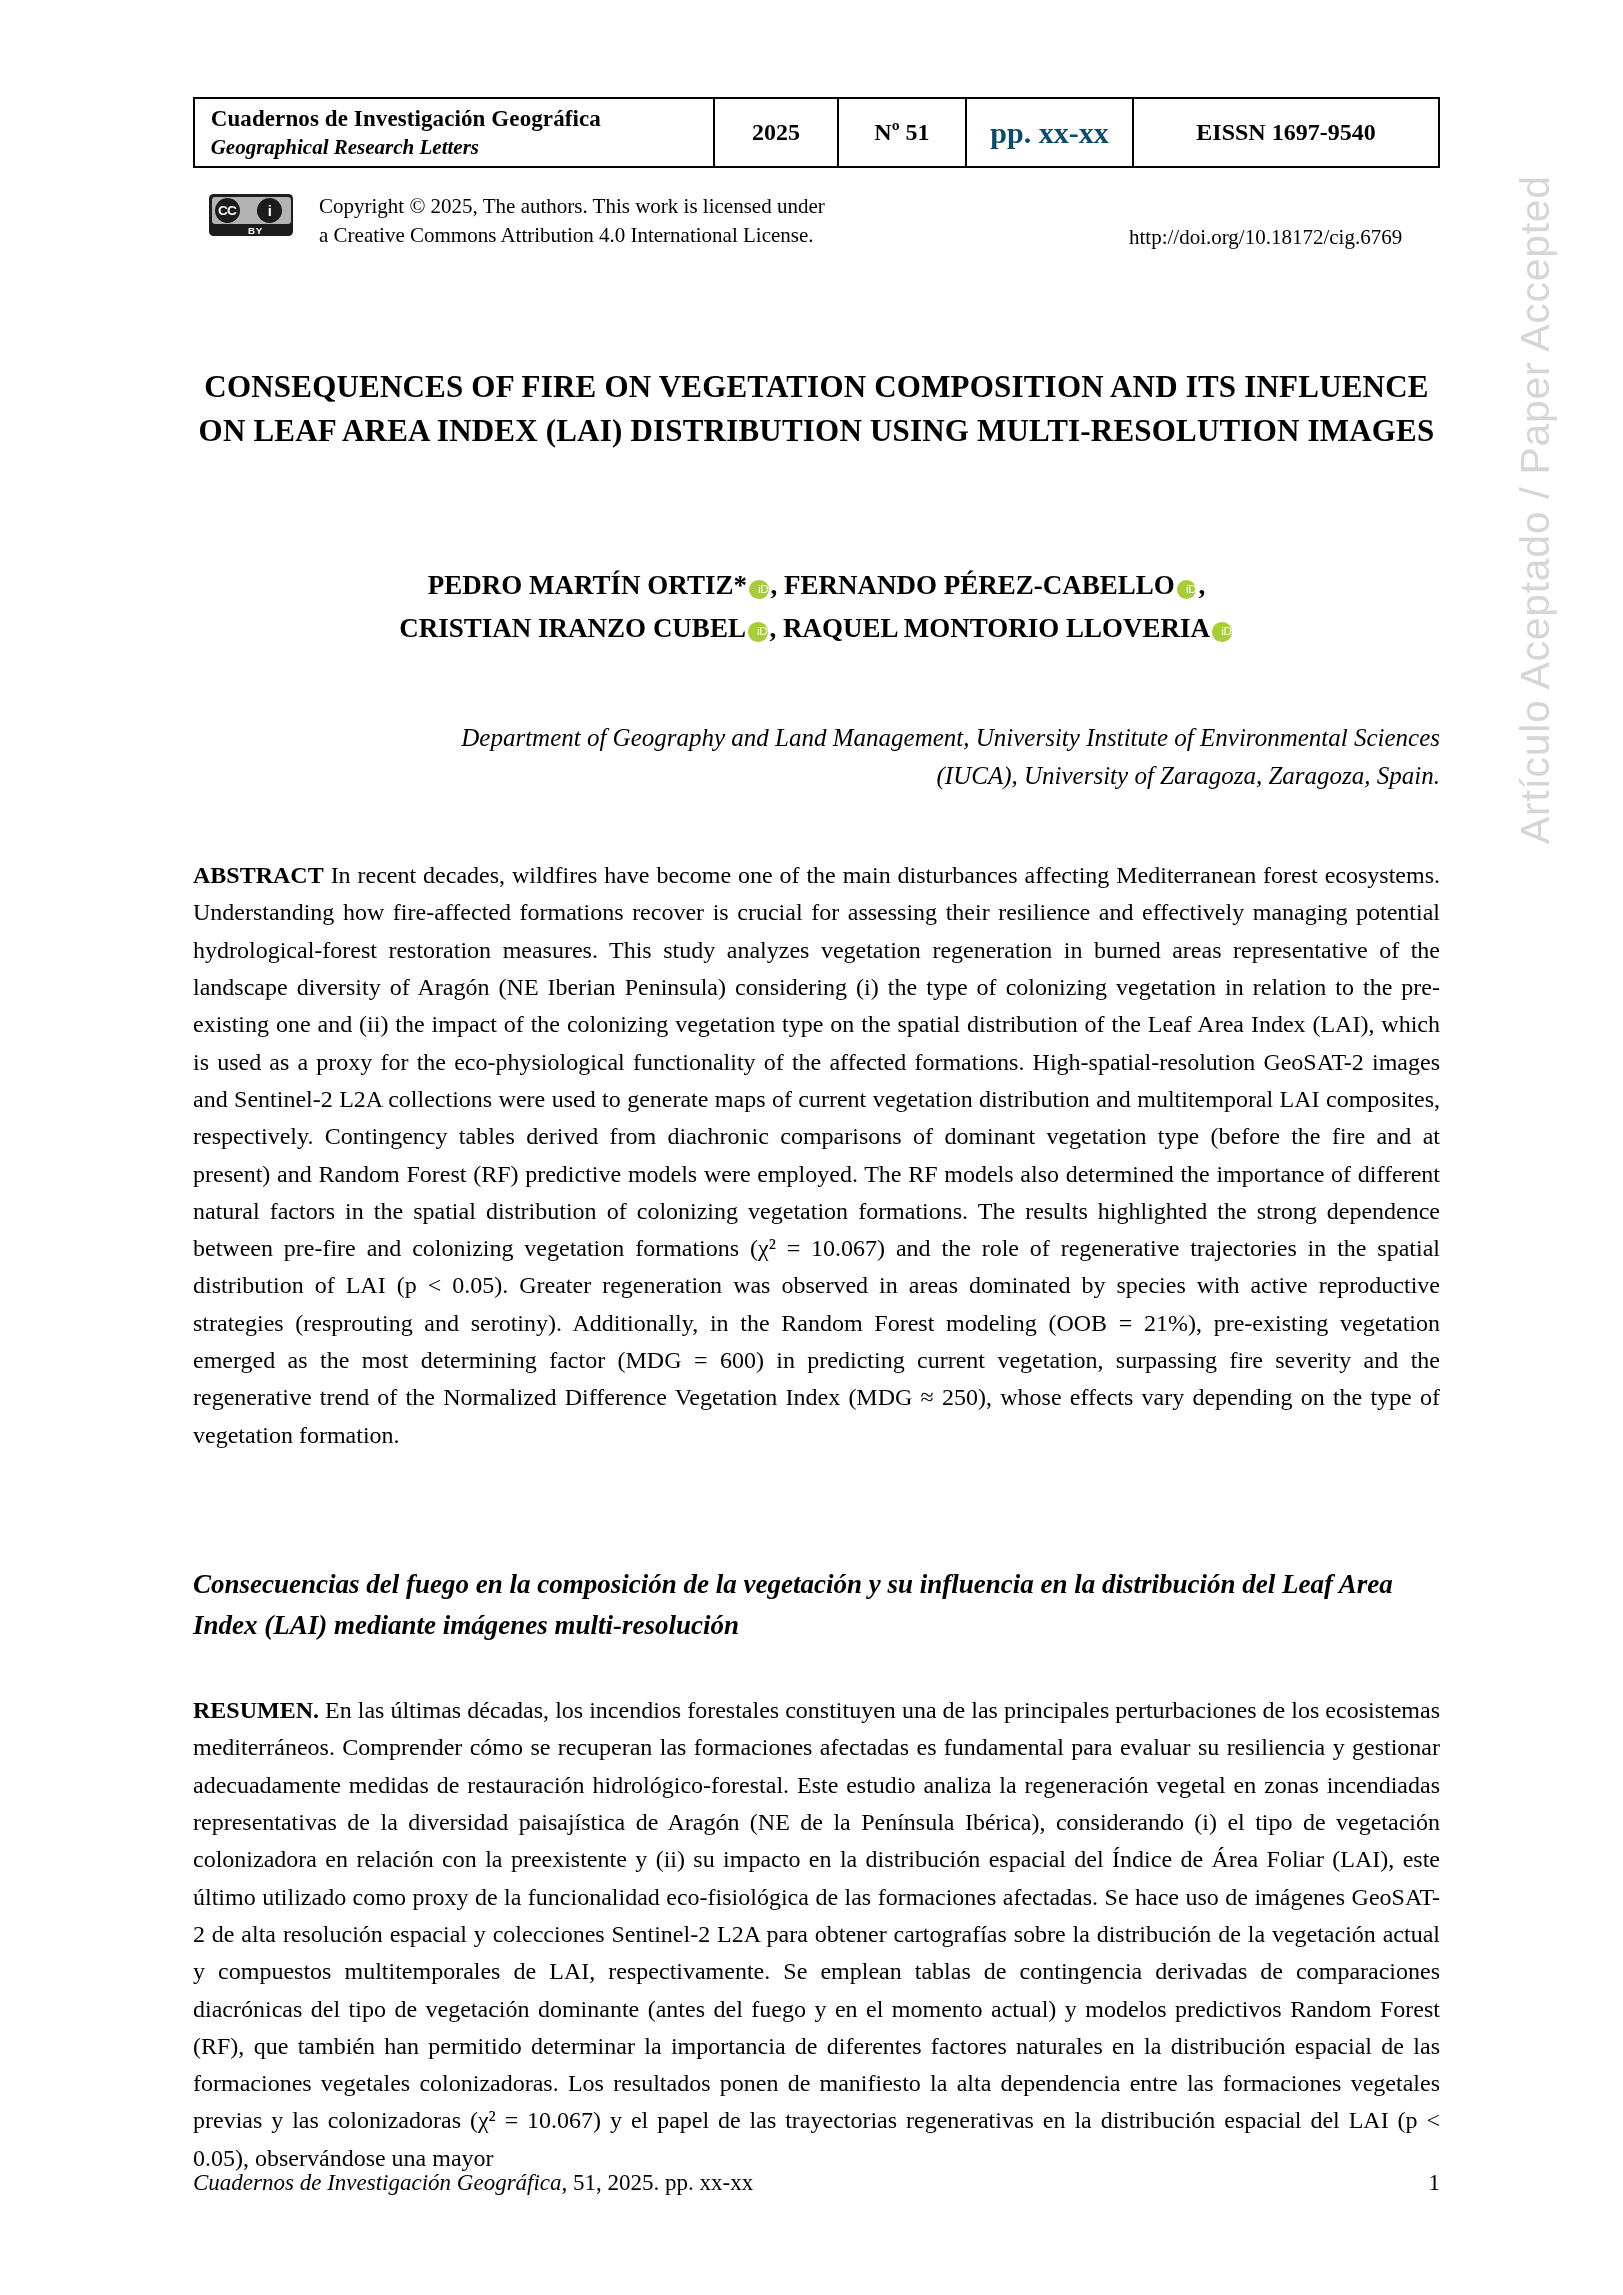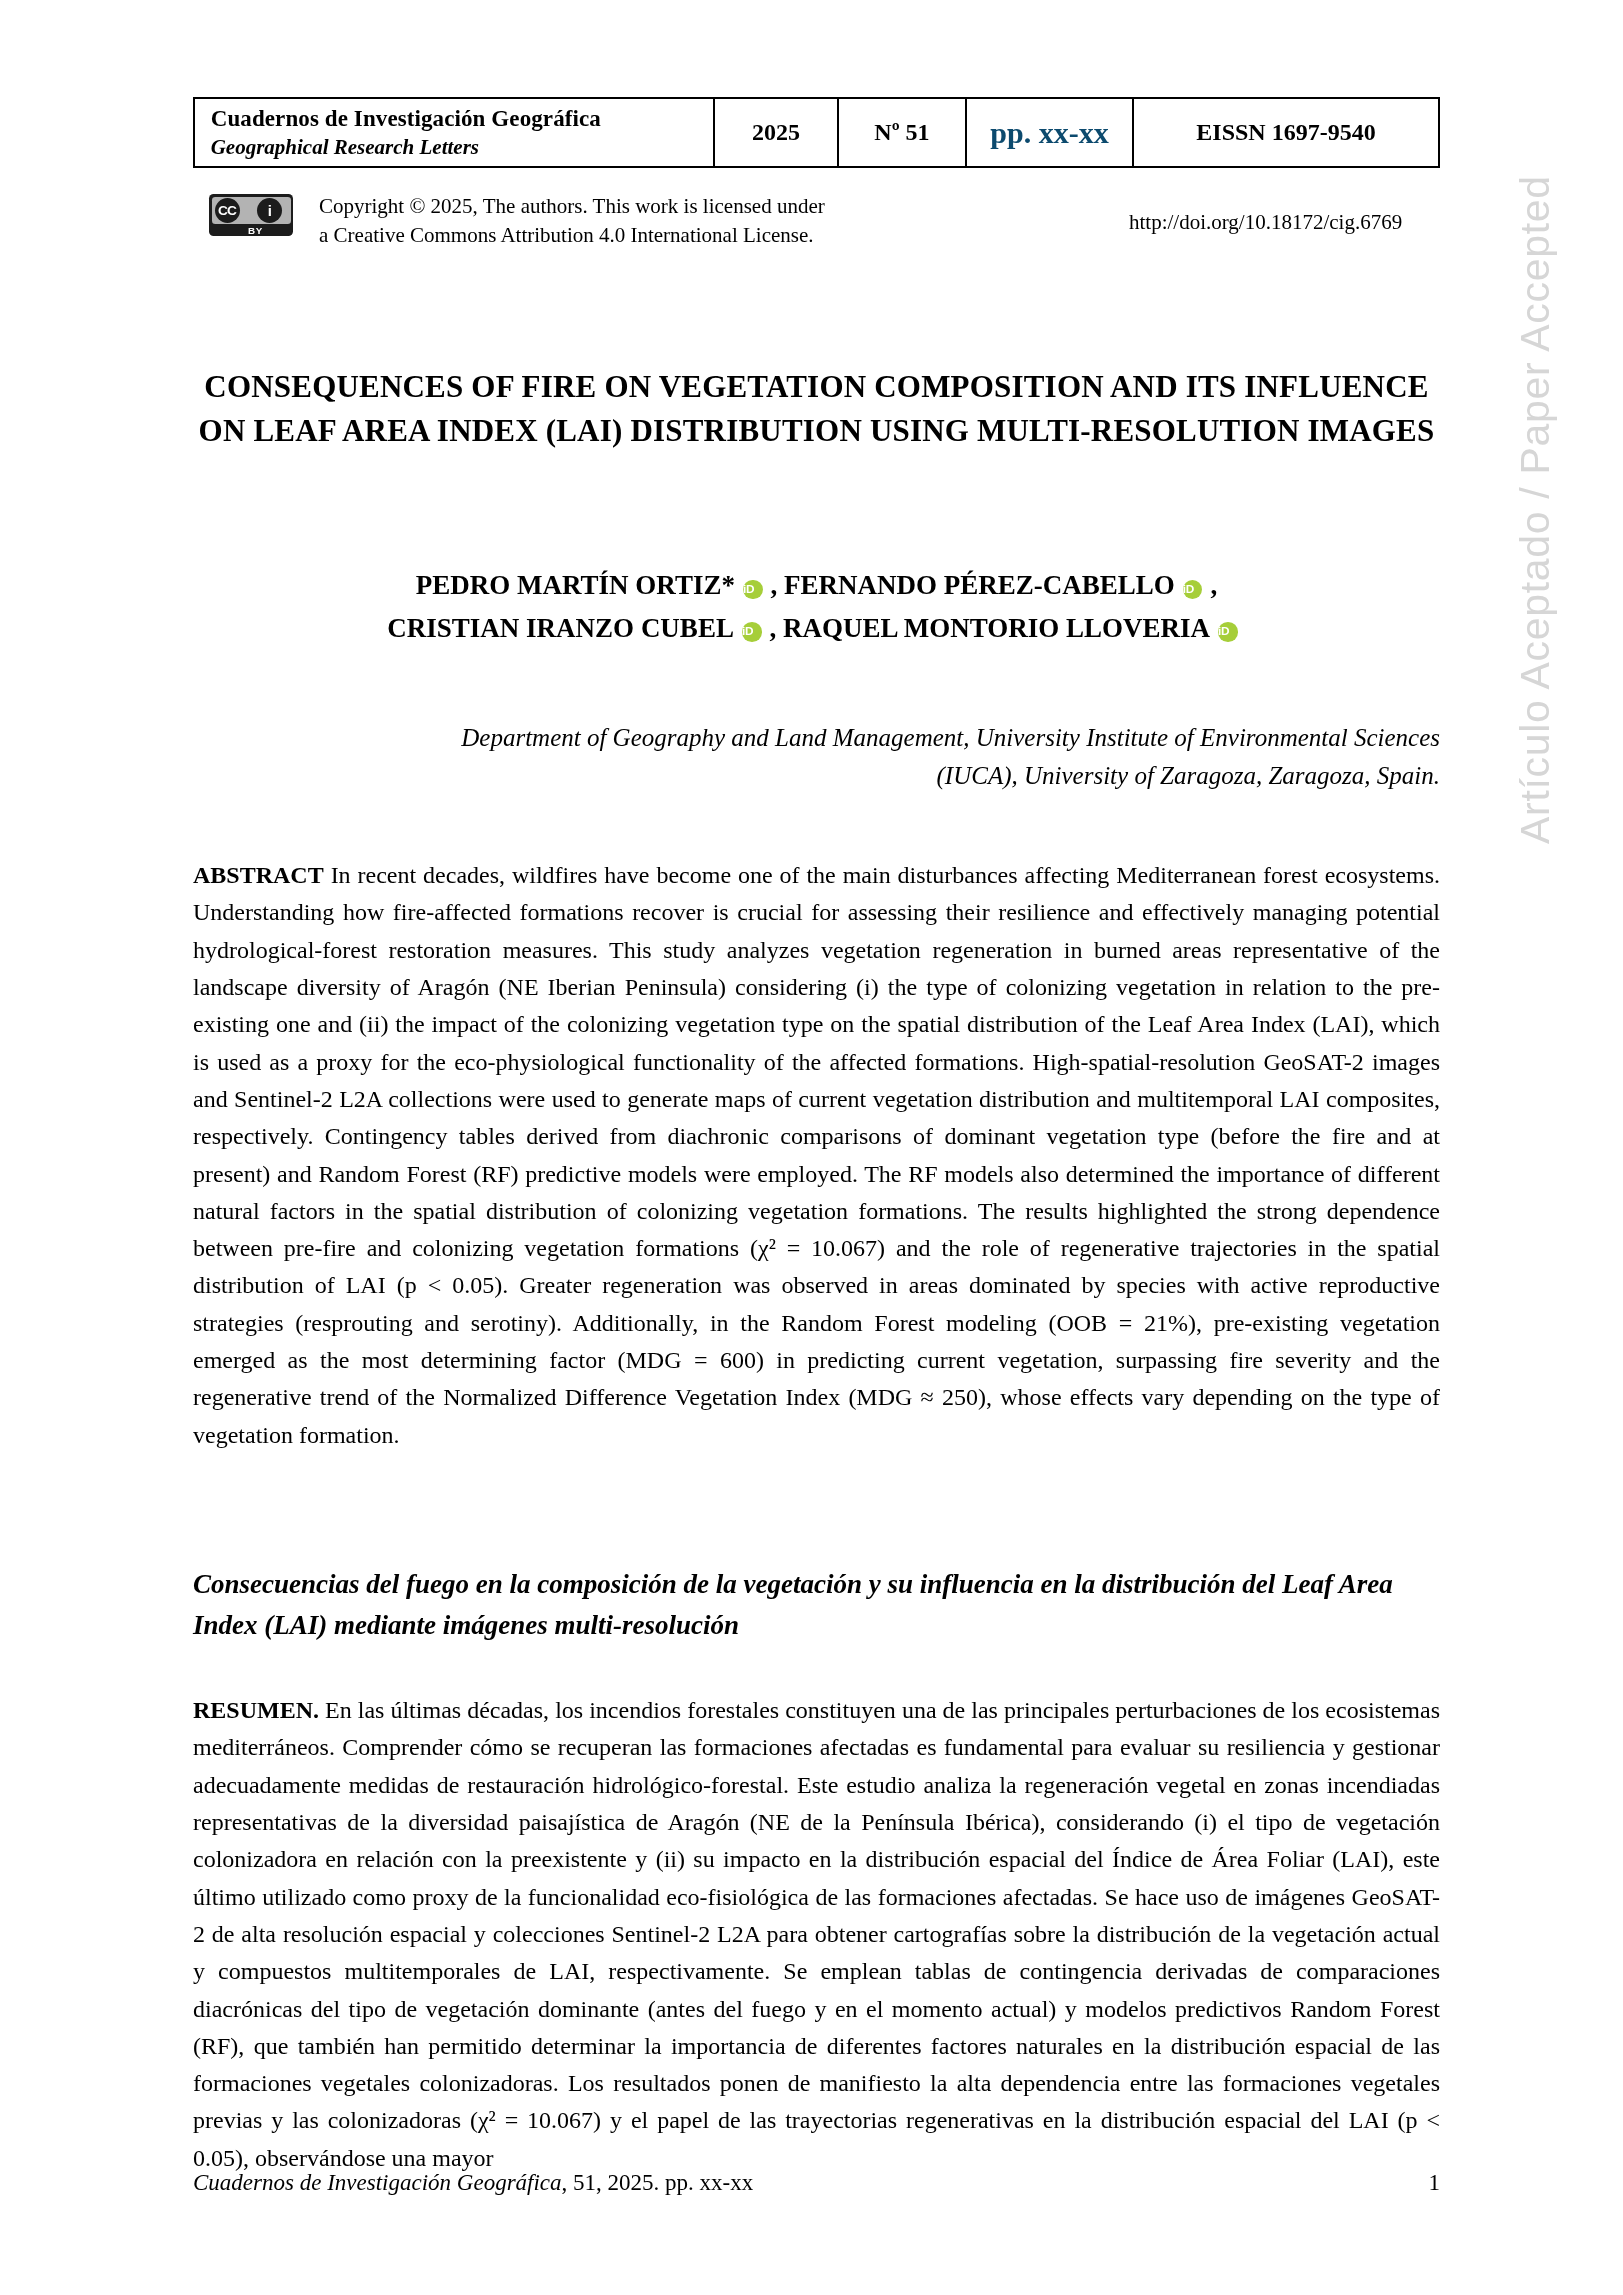--- a/index.html
+++ b/index.html
@@ -126,21 +126,21 @@
     position: absolute;
     left: 126px;
     top: 2.6px;
     width: 589px;
     font-size: 21px;
     line-height: 1.42;
   }
   .doi-text {
     position: absolute;
     left: 936px;
-    top: 21px;
+    top: 36px;
     font-size: 21px;
   }
 
   
   .title {
     position: absolute;
     left: 193px;
     top: 344px;
     width: 1247px;
     text-align: center;
@@ -162,26 +162,26 @@
     line-height: 1.58;
   }
   .orcid {
     display: inline-block;
     width: 19.6px;
     height: 19.6px;
     border-radius: 50%;
     background: #a6ce39;
     color: #ffffff;
     font-family: "Liberation Sans", sans-serif;
-    font-weight: bold;
+    font-weight: normal;
     font-size: 11.8px;
     line-height: 19.6px;
-    text-align: left;
+    text-align: right;
     vertical-align: 1.3px;
-    margin: 0 8px;
+    margin: 0 2px;
     letter-spacing: -0.3px;
   }
 
   
   .affiliation {
     position: absolute;
     left: 455px;
     top: 719px;
     width: 985px;
     text-align: right;

